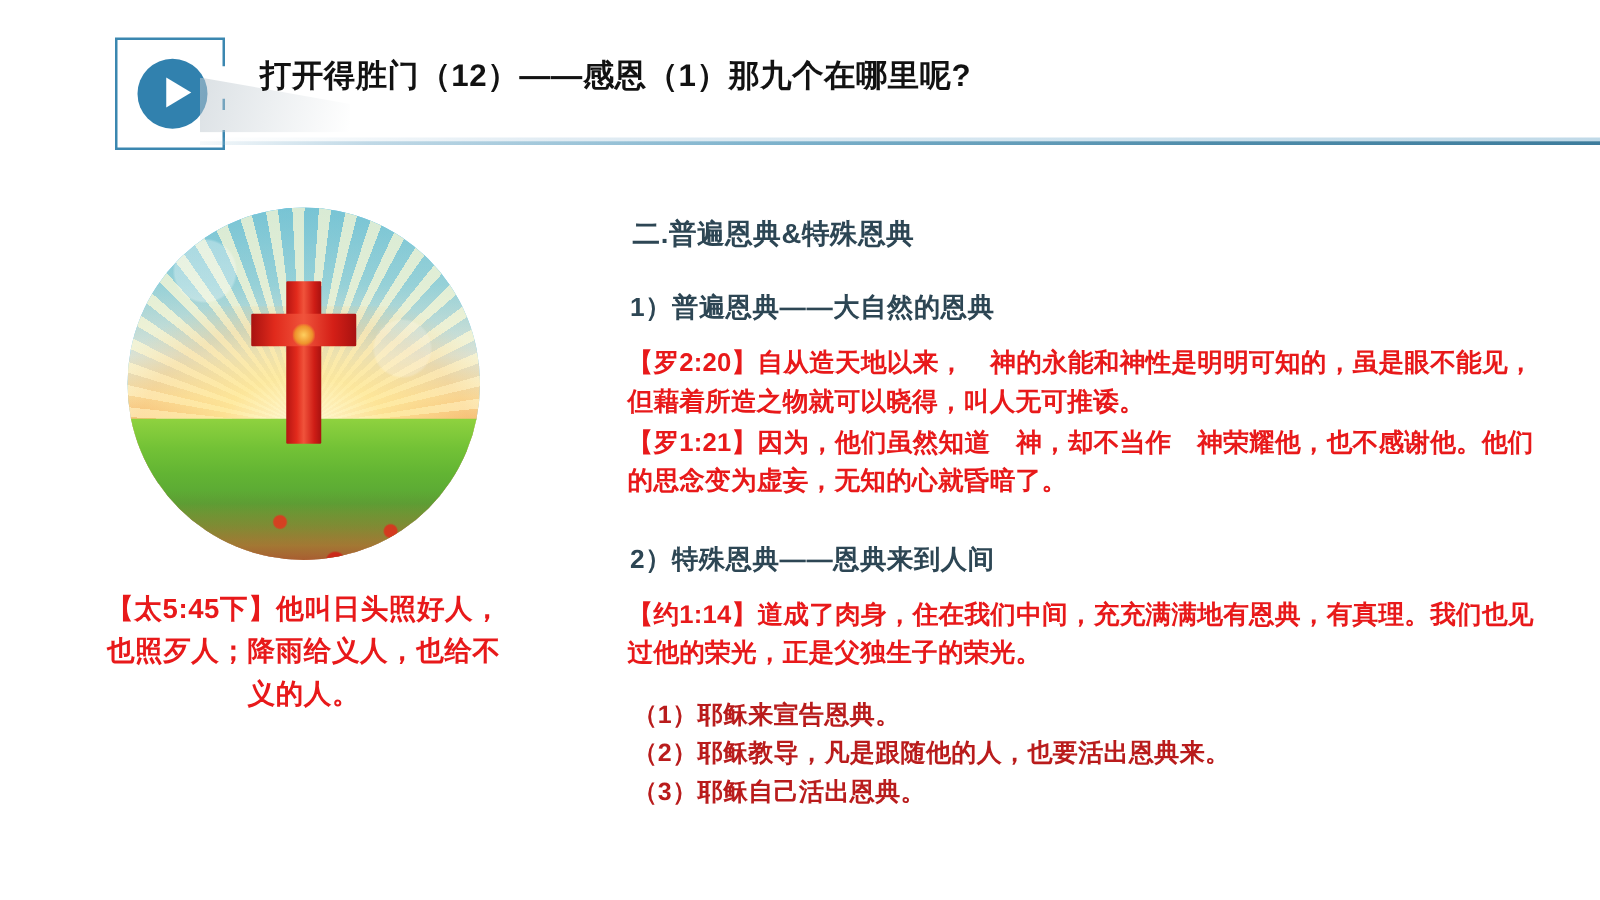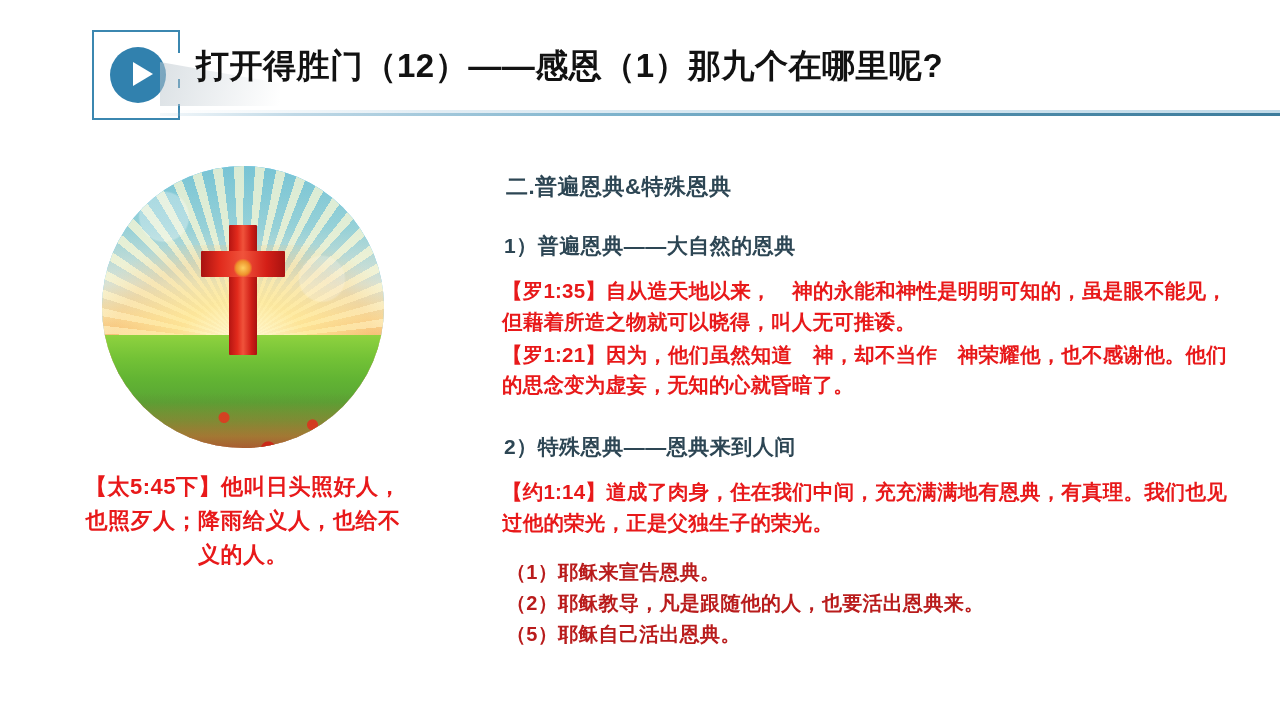--- a/index.html
+++ b/index.html
@@ -73,23 +73,23 @@
     top: 62px;
     width: 120px;
     height: 44px;
     background: linear-gradient(105deg, rgba(190,200,207,.55), rgba(255,255,255,0));
     clip-path: polygon(0 0, 100% 48%, 100% 100%, 0 100%);
     pointer-events: none;
   }
 
   .slide-title {
     position: absolute;
-    left: 196px;
+    left: 208px;
     top: 44px;
-    font-size: 33px;
+    font-size: 25px;
     font-weight: bold;
     color: #121212;
     letter-spacing: .5px;
     white-space: nowrap;
   }
 
   .header-rule {
     position: absolute;
     left: 160px;
     top: 113px;
@@ -321,28 +321,28 @@
 
     <div class="photo-caption">【太5:45下】他叫日头照好人，也照歹人；降雨给义人，也给不义的人。</div>
   </div>
 
   <div class="right-col">
 
     <div class="section-heading">二.普遍恩典&amp;特殊恩典</div>
 
     <div class="sub-heading">1）普遍恩典——大自然的恩典</div>
 
-    <div class="verse">【罗1:35】自从造天地以来，　神的永能和神性是明明可知的，虽是眼不能见，但藉着所造之物就可以晓得，叫人无可推诿。</div>
+    <div class="verse">【罗2:20】自从造天地以来，　神的永能和神性是明明可知的，虽是眼不能见，但藉着所造之物就可以晓得，叫人无可推诿。</div>
 
     <div class="verse tight">【罗1:21】因为，他们虽然知道　神，却不当作　神荣耀他，也不感谢他。他们的思念变为虚妄，无知的心就昏暗了。</div>
 
     <div class="sub-heading indent2">2）特殊恩典——恩典来到人间</div>
 
     <div class="verse">【约1:14】道成了肉身，住在我们中间，充充满满地有恩典，有真理。我们也见过他的荣光，正是父独生子的荣光。</div>
 
     <div class="point-list">
       <div class="point">（1）耶稣来宣告恩典。</div>
       <div class="point">（2）耶稣教导，凡是跟随他的人，也要活出恩典来。</div>
-      <div class="point">（5）耶稣自己活出恩典。</div>
+      <div class="point">（3）耶稣自己活出恩典。</div>
     </div>
   </div>
 
 </div>
 
 </body></html>

